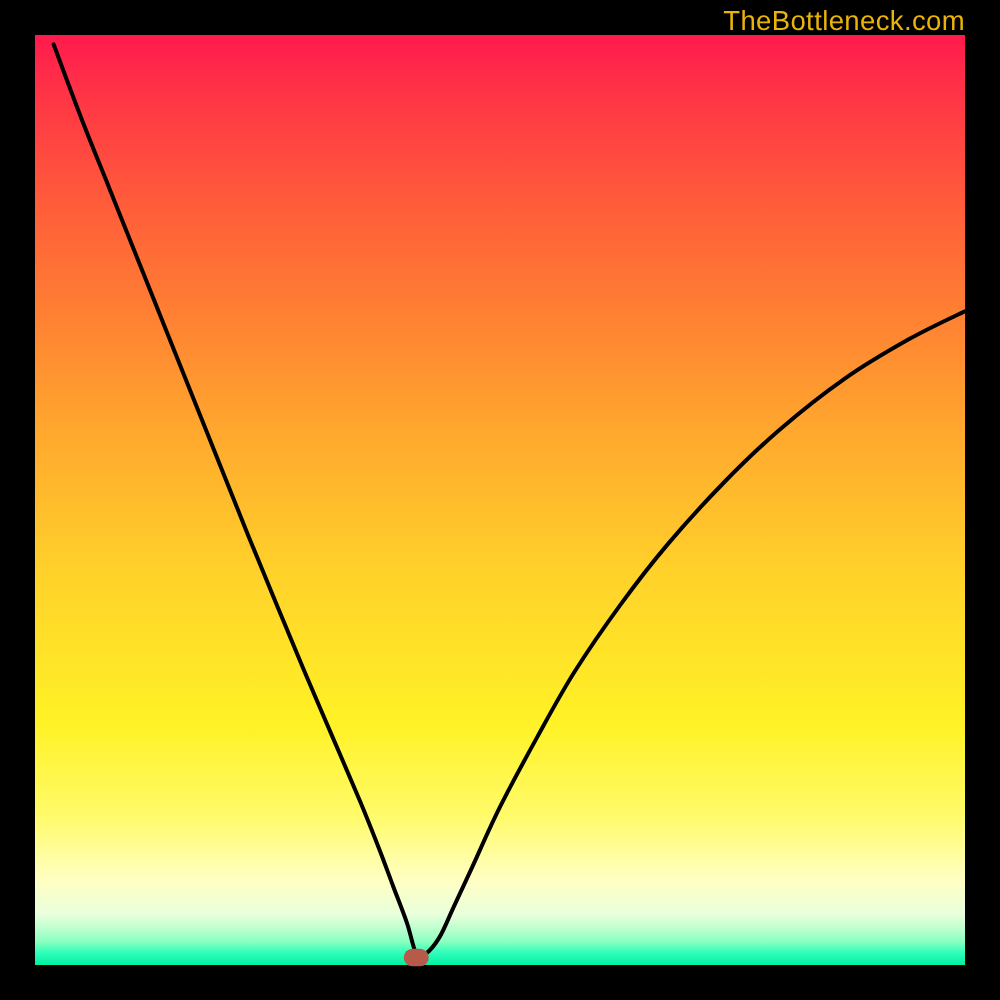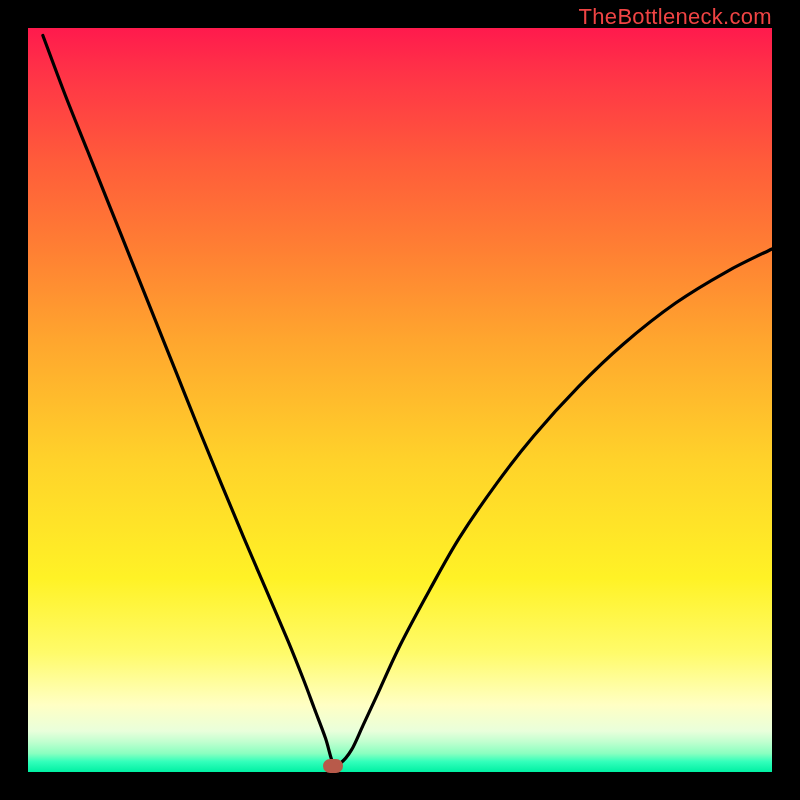--- a/index.html
+++ b/index.html
@@ -38,21 +38,21 @@
       #e9ffdb 94.5%,
       #bfffcf 96%,
       #8affc0 97.5%,
       #33ffbb 98.6%,
       #00f0a3 100%);
   }
   .watermark {
     position: absolute;
     top: 4px;
     right: 28px;
-    color: #ef4444;
+    color: #eab308;
     font-size: 22px;
     letter-spacing: 0.3px;
     user-select: none;
   }
   svg.curve {
     position: absolute;
     left: 0;
     top: 0;
     width: 744px;
     height: 744px;

